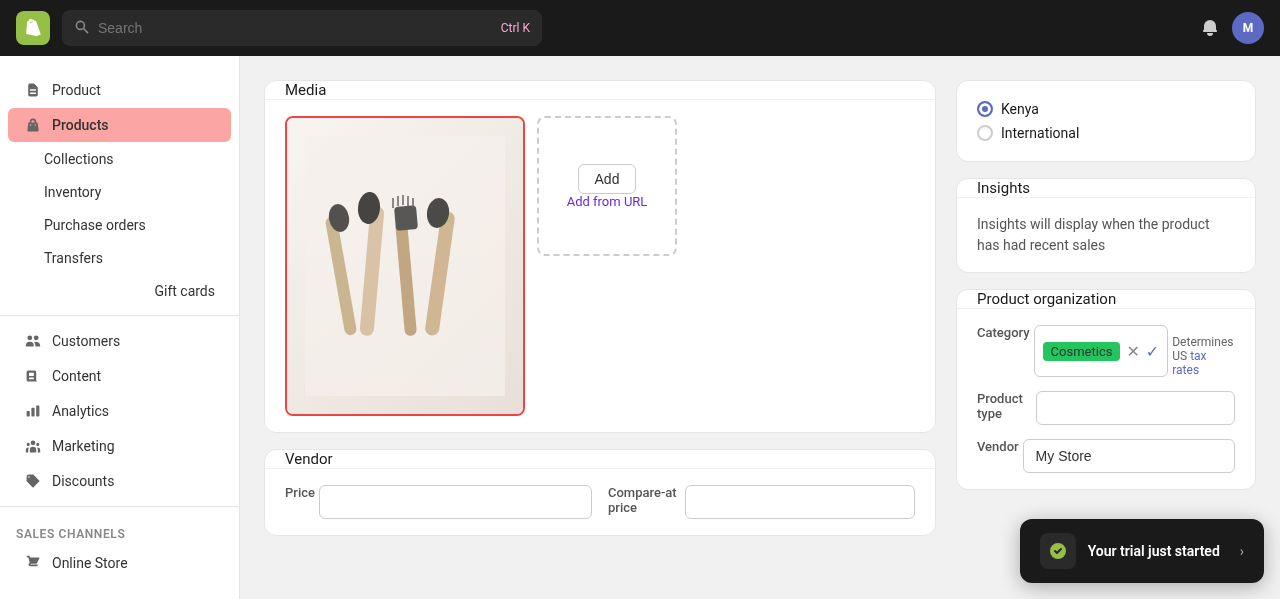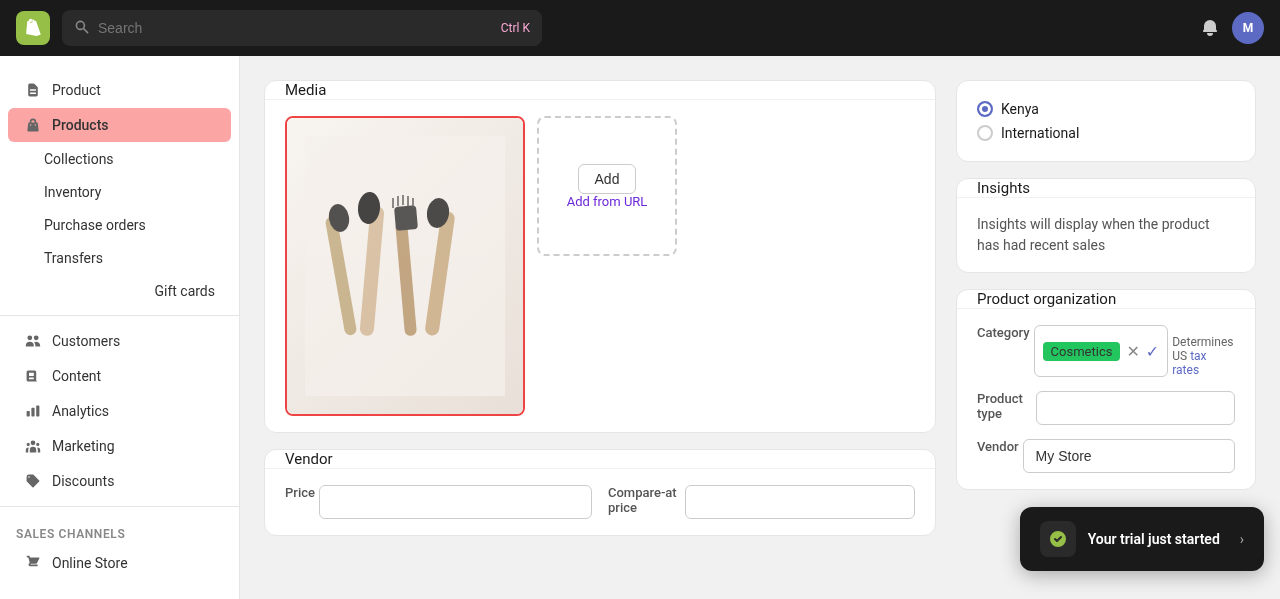--- a/index.html
+++ b/index.html
@@ -103,21 +103,21 @@
     }
     .category-tag {
       background: #22c55e; border-radius: 4px; padding: 2px 8px;
       font-size: 13px; color: #333; display: flex; align-items: center; gap: 4px;
     }
     .tax-link { color: #5c6ac4; text-decoration: none; cursor: pointer; }
     .determines-text { font-size: 12px; color: #666; margin-top: 10px; }
 
     
     .trial-banner {
-      position: fixed; bottom: 28px; right: 16px;
+      position: fixed; bottom: 16px; right: 16px;
       background: #1a1a1a; color: #fff; border-radius: 12px;
       padding: 14px 20px; display: flex; align-items: center; gap: 12px;
       min-width: 240px; z-index: 200; box-shadow: 0 4px 20px rgba(0,0,0,0.3);
     }
     .trial-banner-icon { width: 36px; height: 36px; background: #2a2a2a; border-radius: 8px; display: flex; align-items: center; justify-content: center; flex-shrink: 0; }
     .trial-banner-text { font-size: 14px; font-weight: 600; }
     .trial-chevron { color: #aaa; margin-left: 8px; }
 
     
     .location-item { display: flex; align-items: center; gap: 8px; padding: 4px 0; font-size: 14px; }

